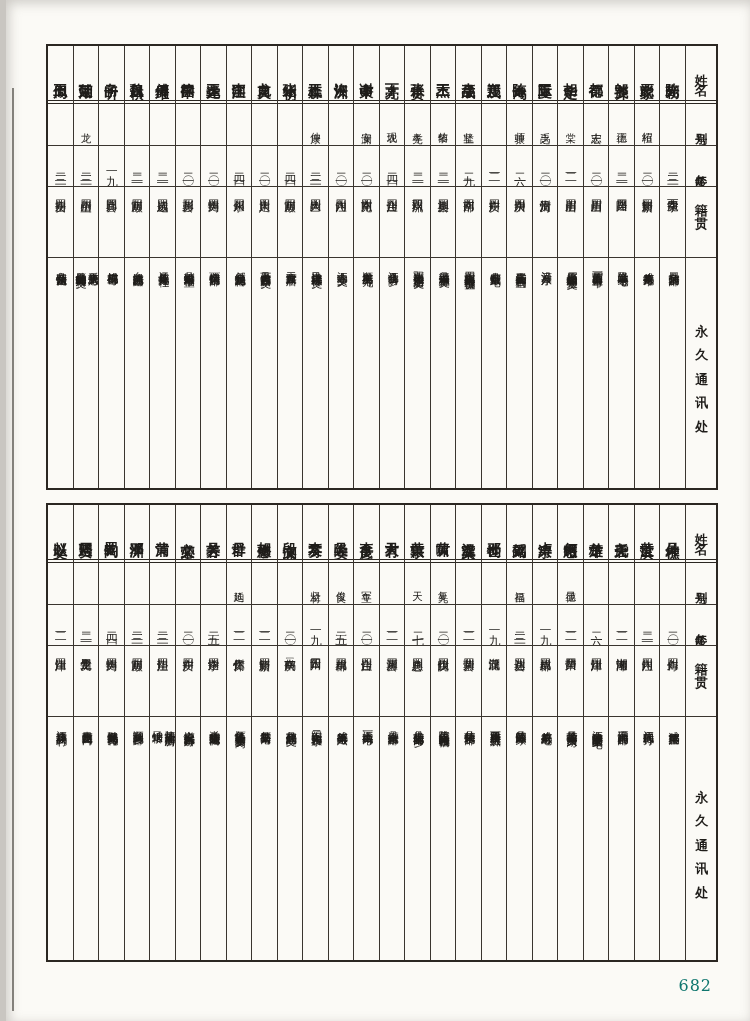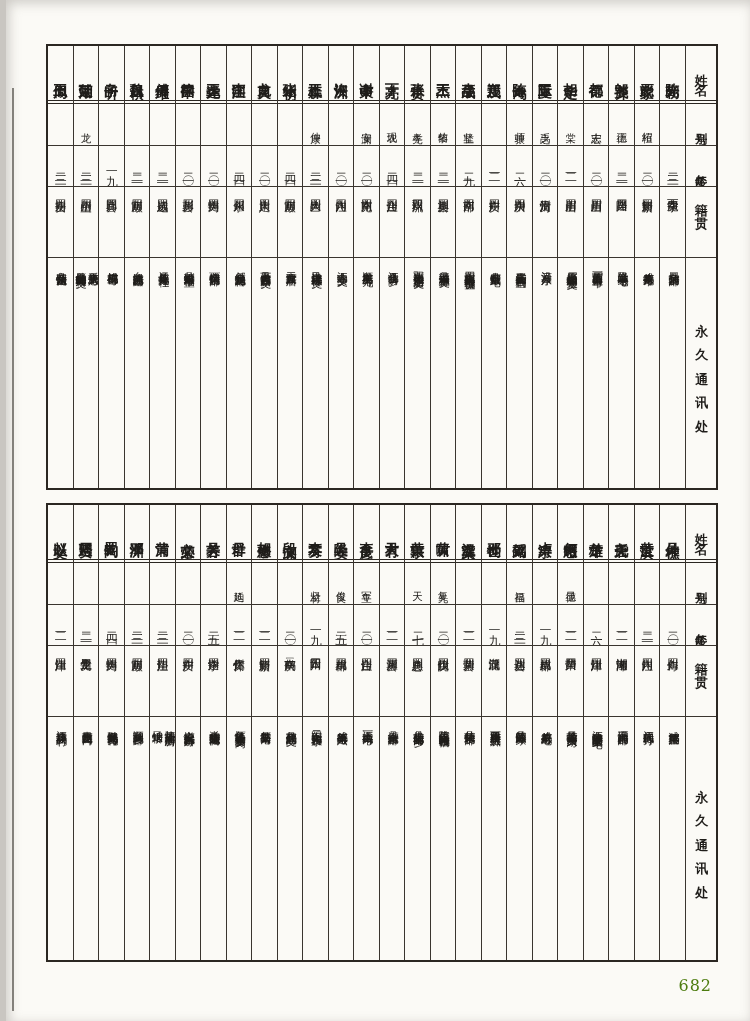--- a/index.html
+++ b/index.html
@@ -54,21 +54,21 @@
   .header-col .cell .vtext{font-weight:600;font-size:13px;}
   .header-col .cell-name .vtext{letter-spacing:9px;}
   .header-col .cell-alias .vtext{font-size:12px;letter-spacing:2px;}
   .header-col .cell-age .vtext{font-size:12px;letter-spacing:2px;}
   .header-col .cell-origin .vtext{letter-spacing:13px;padding-top:4px;}
   .header-col .cell-addr{align-items:center;padding-top:0;}
   .header-col .cell-addr .vtext{letter-spacing:24px;font-size:13px;}
   .page-number{
     position:absolute;right:38px;bottom:26px;
     font-family:"DejaVu Serif","Liberation Serif",serif;
-    font-size:16px;color:#4d7c0f;letter-spacing:1px;
+    font-size:16px;color:#0f766e;letter-spacing:1px;
   }
 </style>
 </head>
 <body>
 
 <div class="sheet">
   <div class="scan-edge"></div>
 
   <div class="dir-table t-top" id="table-top">
   <div class="col header-col">

